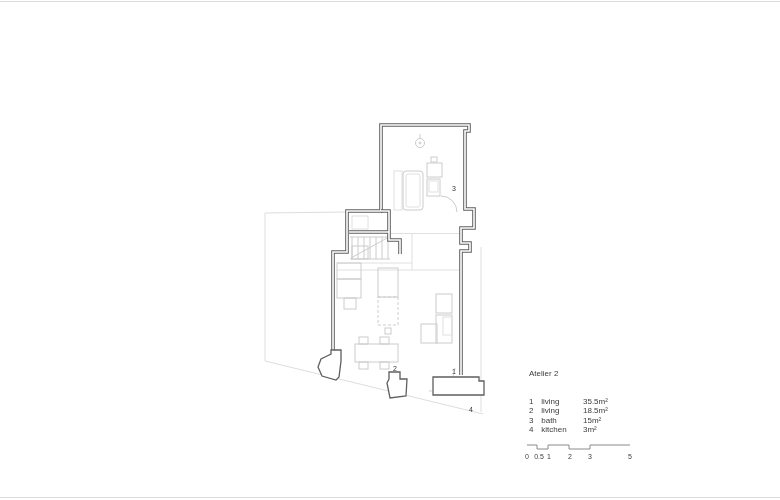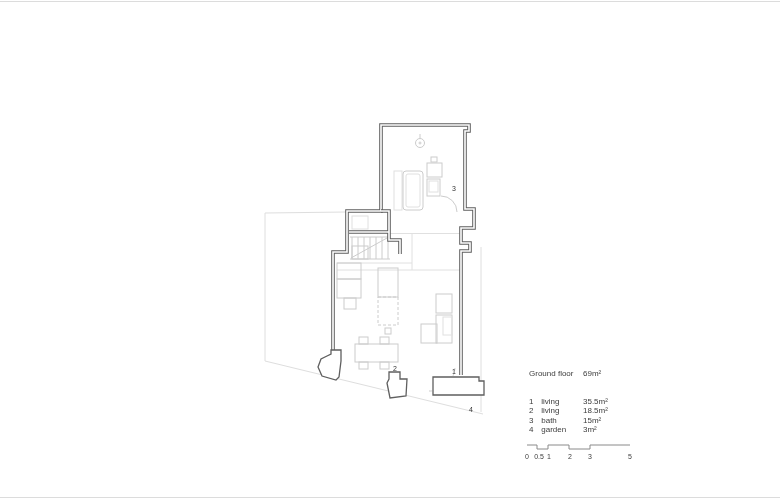--- a/index.html
+++ b/index.html
@@ -124,40 +124,37 @@
     <text class="scale-num" x="527" y="459" text-anchor="middle">0</text>
     <text class="scale-num" x="539" y="459" text-anchor="middle">0.5</text>
     <text class="scale-num" x="549" y="459" text-anchor="middle">1</text>
     <text class="scale-num" x="570" y="459" text-anchor="middle">2</text>
     <text class="scale-num" x="590" y="459" text-anchor="middle">3</text>
     <text class="scale-num" x="630" y="459" text-anchor="middle">5</text>
   </g>
 </svg>
 
 <div class="legend legend-title">
-  <div class="lg-title-line">
-    <span>Ground floor</span>
-    <span class="lg-area">69m²</span>
-  </div>
+  <div class="lg-title-line">Atelier 2</div>
 </div>
 
 <div class="legend legend-rows">
   <div class="lg-line">
     <span class="lg-num">1</span>
     <span>living</span>
     <span class="lg-area">35.5m²</span>
   </div>
   <div class="lg-line">
     <span class="lg-num">2</span>
     <span>living</span>
     <span class="lg-area">18.5m²</span>
   </div>
   <div class="lg-line">
     <span class="lg-num">3</span>
     <span>bath</span>
     <span class="lg-area">15m²</span>
   </div>
   <div class="lg-line">
     <span class="lg-num">4</span>
-    <span>garden</span>
+    <span>kitchen</span>
     <span class="lg-area">3m²</span>
   </div>
 </div>
 
 </body></html>

